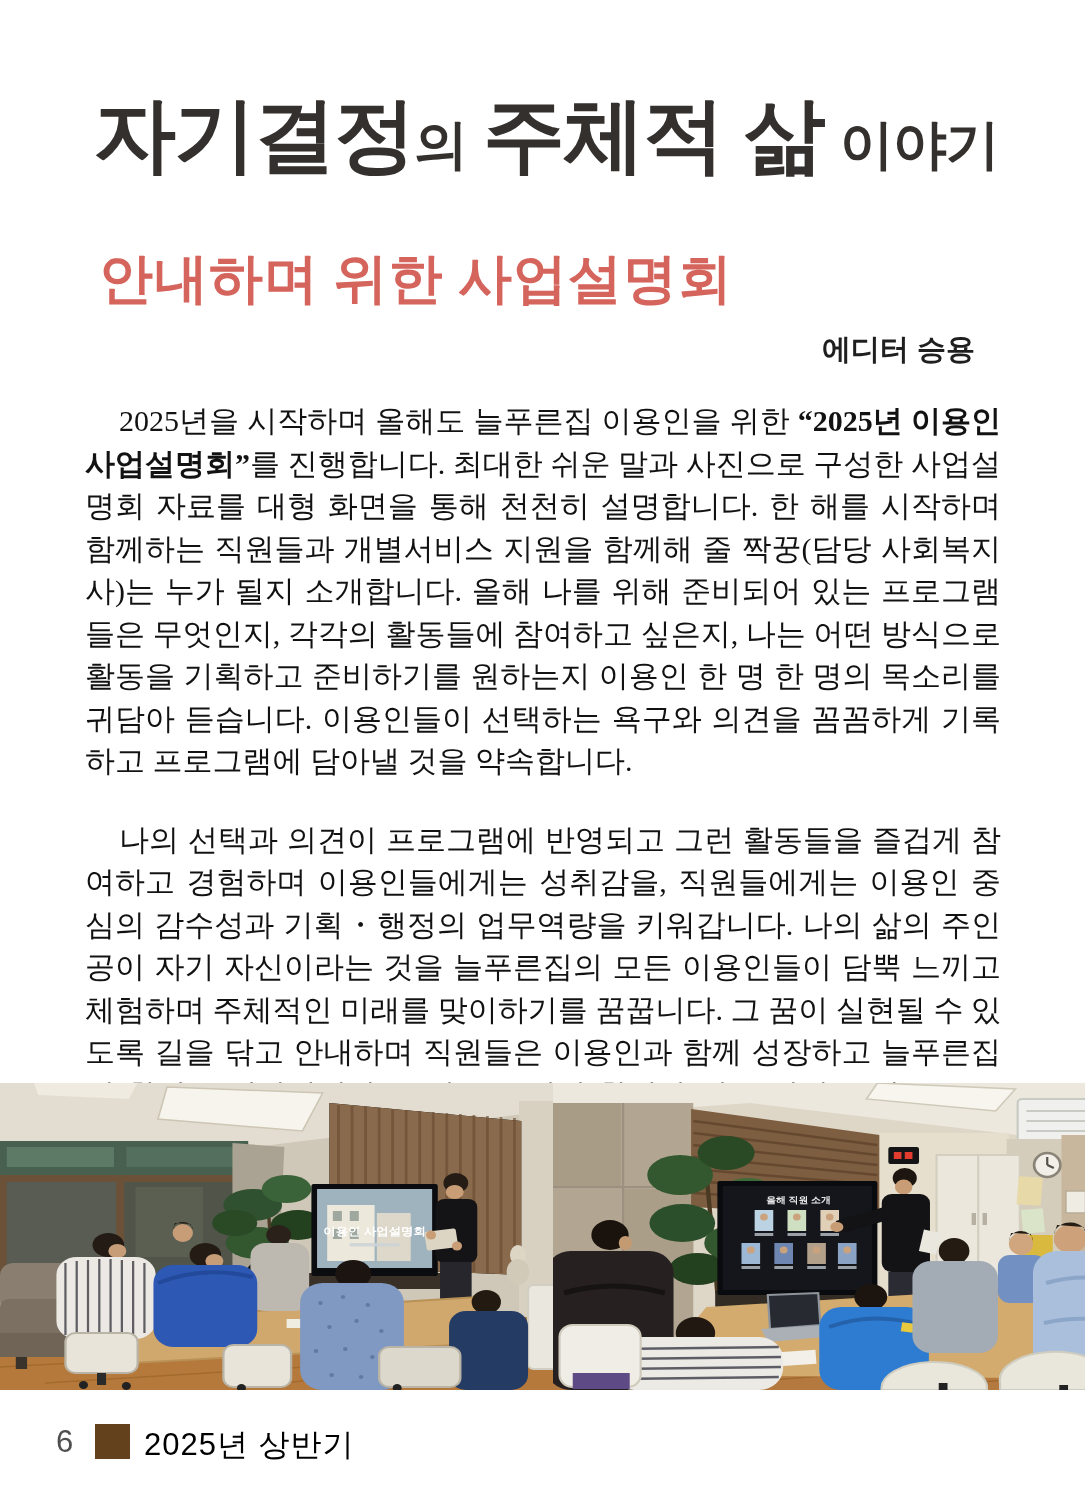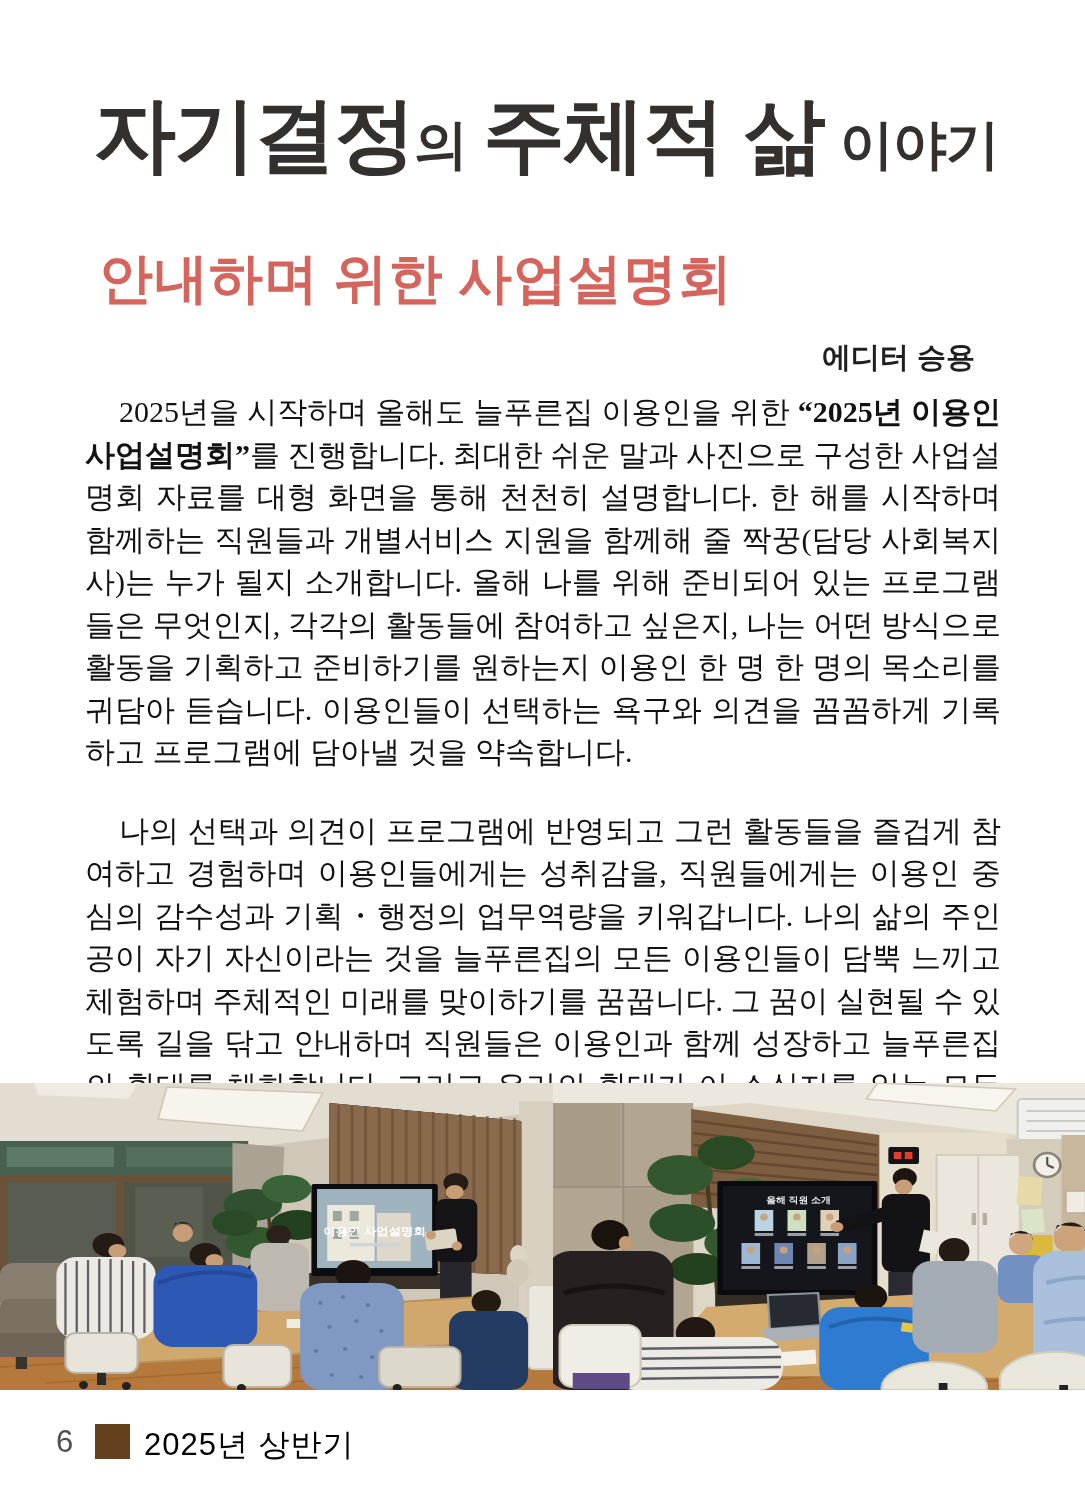--- a/index.html
+++ b/index.html
@@ -22,32 +22,32 @@
   .title .gap   { margin-left:16px; }
 
   .subtitle {
     position:absolute; left:99px; top:243px; margin:0;
     font-family:"Liberation Serif","DejaVu Serif",serif;
     font-size:54px; font-weight:700; color:#d5655c;
     letter-spacing:1px; white-space:nowrap;
   }
 
   .editor {
-    position:absolute; left:822px; top:338px;
+    position:absolute; left:822px; top:330px;
     font-family:"Liberation Sans","DejaVu Sans",sans-serif;
     font-size:29px; font-weight:600; color:#1f1f1f; white-space:nowrap;
   }
 
   
   .body-text {
     position:absolute; left:85px; top:390px; width:916px;
     font-size:30px; line-height:42.5px; color:#121212;
     text-align:justify; word-break:normal;
   }
-  .body-text p { margin:1px 0 36px 0; text-indent:34px; }
+  .body-text p { margin:10px 0 36px 0; text-indent:34px; }
   .body-text .bold-run { font-weight:700; }
 
   
   figure.photo { margin:0; position:absolute; top:1083px; height:307px; }
   .photo-left  { left:0;   width:598px; }
   .photo-right { left:553px; width:583px; }
   figure.photo svg { display:block; width:100%; height:100%; }
   .tv-title-text { font-family:"Liberation Sans","DejaVu Sans",sans-serif; font-weight:700; }
   .led-text { font-family:"Liberation Mono","DejaVu Sans Mono",monospace; font-weight:700; }
 

